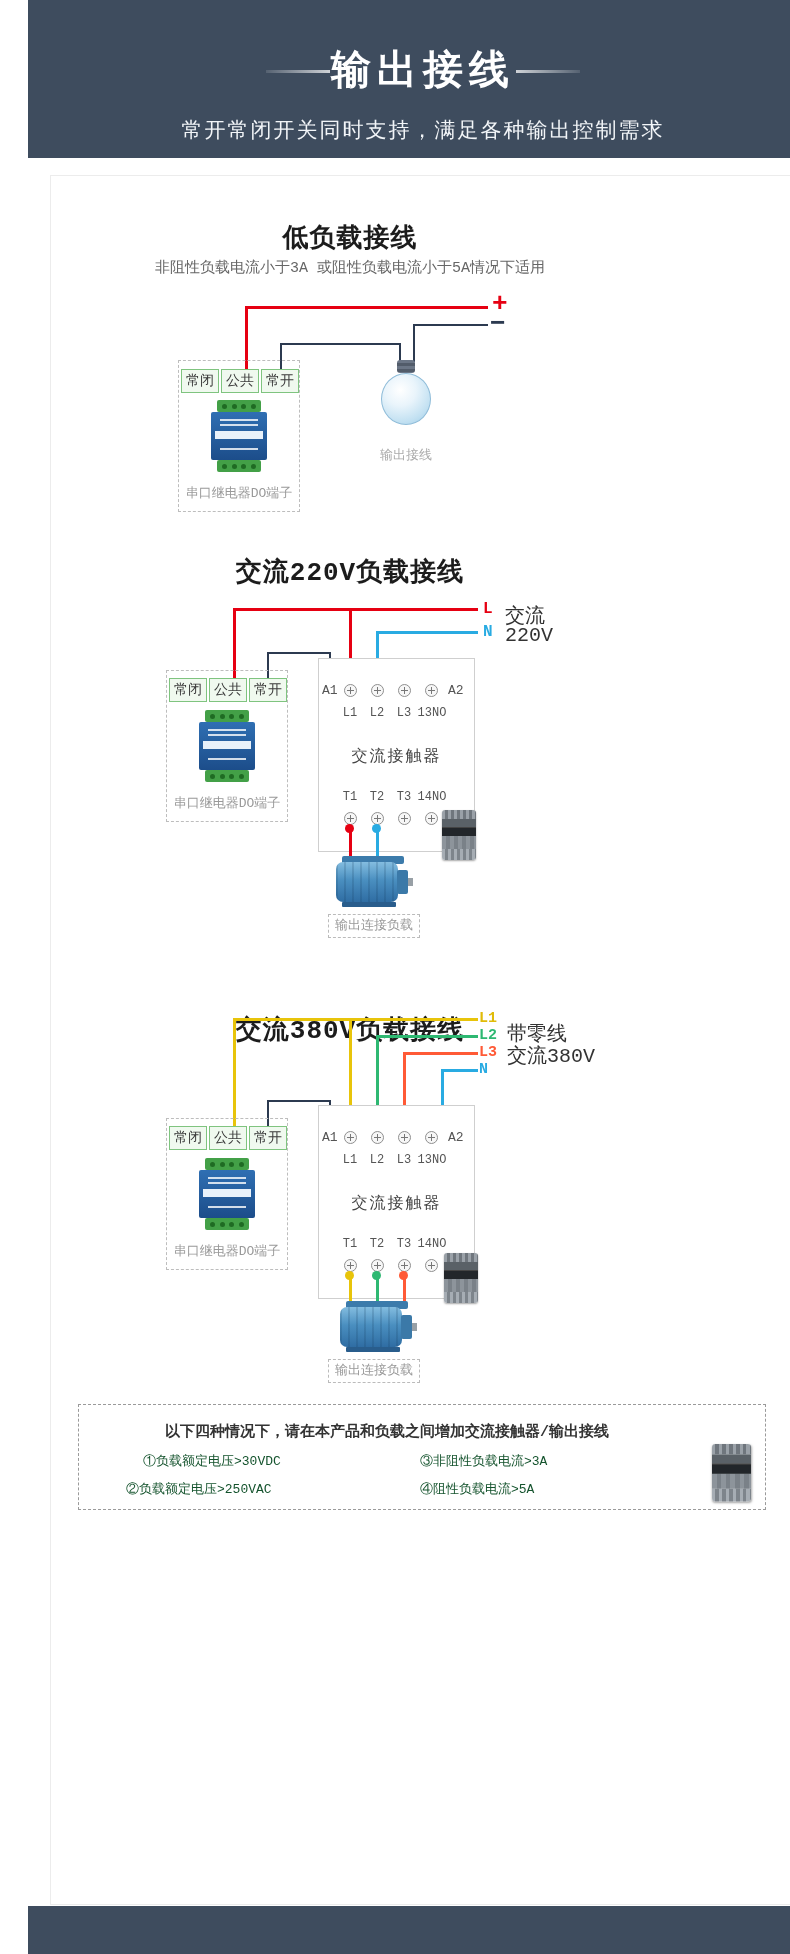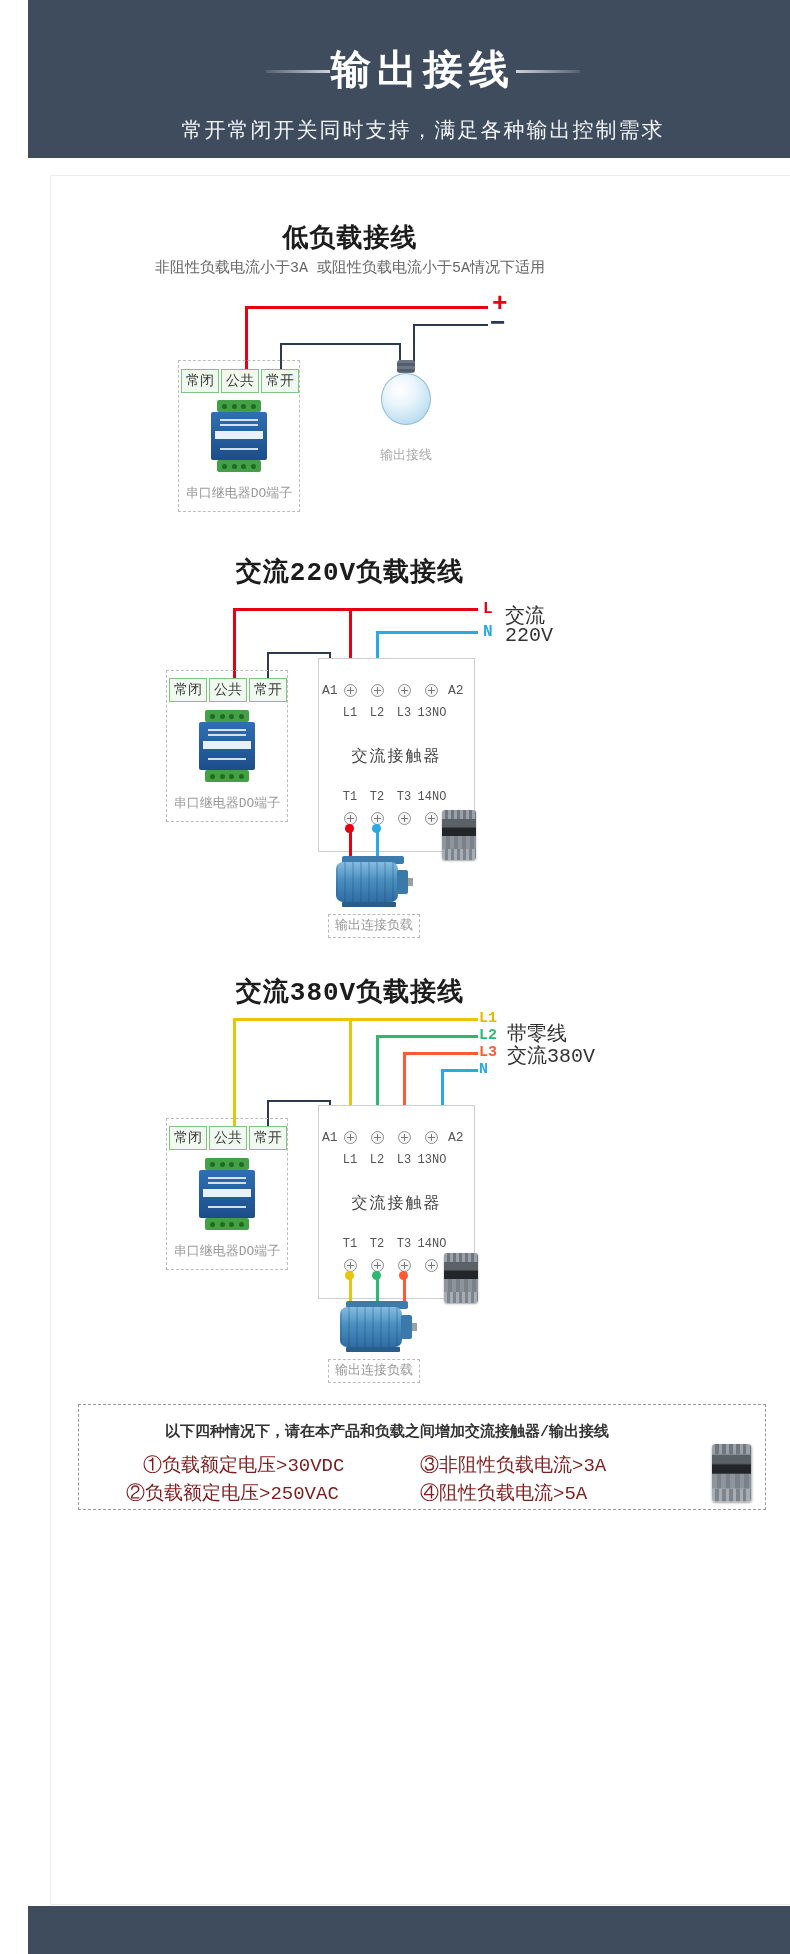--- a/index.html
+++ b/index.html
@@ -93,21 +93,21 @@
   .mc-dark{height:9px;background:#22262a;border-top:1px solid #444;box-sizing:border-box;}
   .mc-mid{height:13px;background:repeating-linear-gradient(90deg,#8d949b 0 4px,#7a8188 4px 8px);}
   .mc-bot{height:12px;background:repeating-linear-gradient(90deg,#a6adb4 0 3px,#7d848b 3px 6px);}
   .minictr.big{transform:scale(1.15);transform-origin:top left;}
 
   
   .note-box{position:absolute;left:50px;top:1404px;width:688px;height:106px;
             border:1px dashed #9a9a9a;box-sizing:border-box;}
   .note-title{position:absolute;left:50px;top:1422px;width:688px;box-sizing:border-box;
               padding-right:70px;text-align:center;font-size:15px;font-weight:bold;color:#333;}
-  .note-item{position:absolute;font-size:19px;color:#7f1d1d;}
+  .note-item{position:absolute;font-size:13px;color:#14532d;}
 </style>
 </head>
 <body>
 
 <div class="page">
 
   <div class="hdr">
     <div class="hdr-line l"></div>
     <div class="hdr-title">输出接线</div>
     <div class="hdr-line r"></div>
@@ -240,21 +240,21 @@
   <div class="load-box" style="left:300px;top:914px">输出连接负载</div>
 
   <div class="minictr" style="left:414px;top:810px">
     <div class="mc-top"></div>
       <div class="mc-b1"></div>
       <div class="mc-dark"></div>
       <div class="mc-mid"></div>
       <div class="mc-bot"></div>
   </div>
 
-  <div class="sec-title" style="top:974px">交流380V负载接线</div>
+  <div class="sec-title" style="top:1012px">交流380V负载接线</div>
 
   <div class="wire w-yellow" style="left:205px;top:1018px;width:245px;height:3px"></div>
   <div class="wire w-yellow" style="left:205px;top:1018px;width:3px;height:108px"></div>
   <div class="wire w-yellow" style="left:321px;top:1018px;width:3px;height:113px"></div>
   <div class="wire w-green" style="left:348px;top:1035px;width:102px;height:3px"></div>
   <div class="wire w-green" style="left:348px;top:1035px;width:3px;height:96px"></div>
   <div class="wire w-orange" style="left:375px;top:1052px;width:75px;height:3px"></div>
   <div class="wire w-orange" style="left:375px;top:1052px;width:3px;height:79px"></div>
   <div class="wire w-blue" style="left:413px;top:1069px;width:37px;height:3px"></div>
   <div class="wire w-blue" style="left:413px;top:1069px;width:3px;height:62px"></div>

